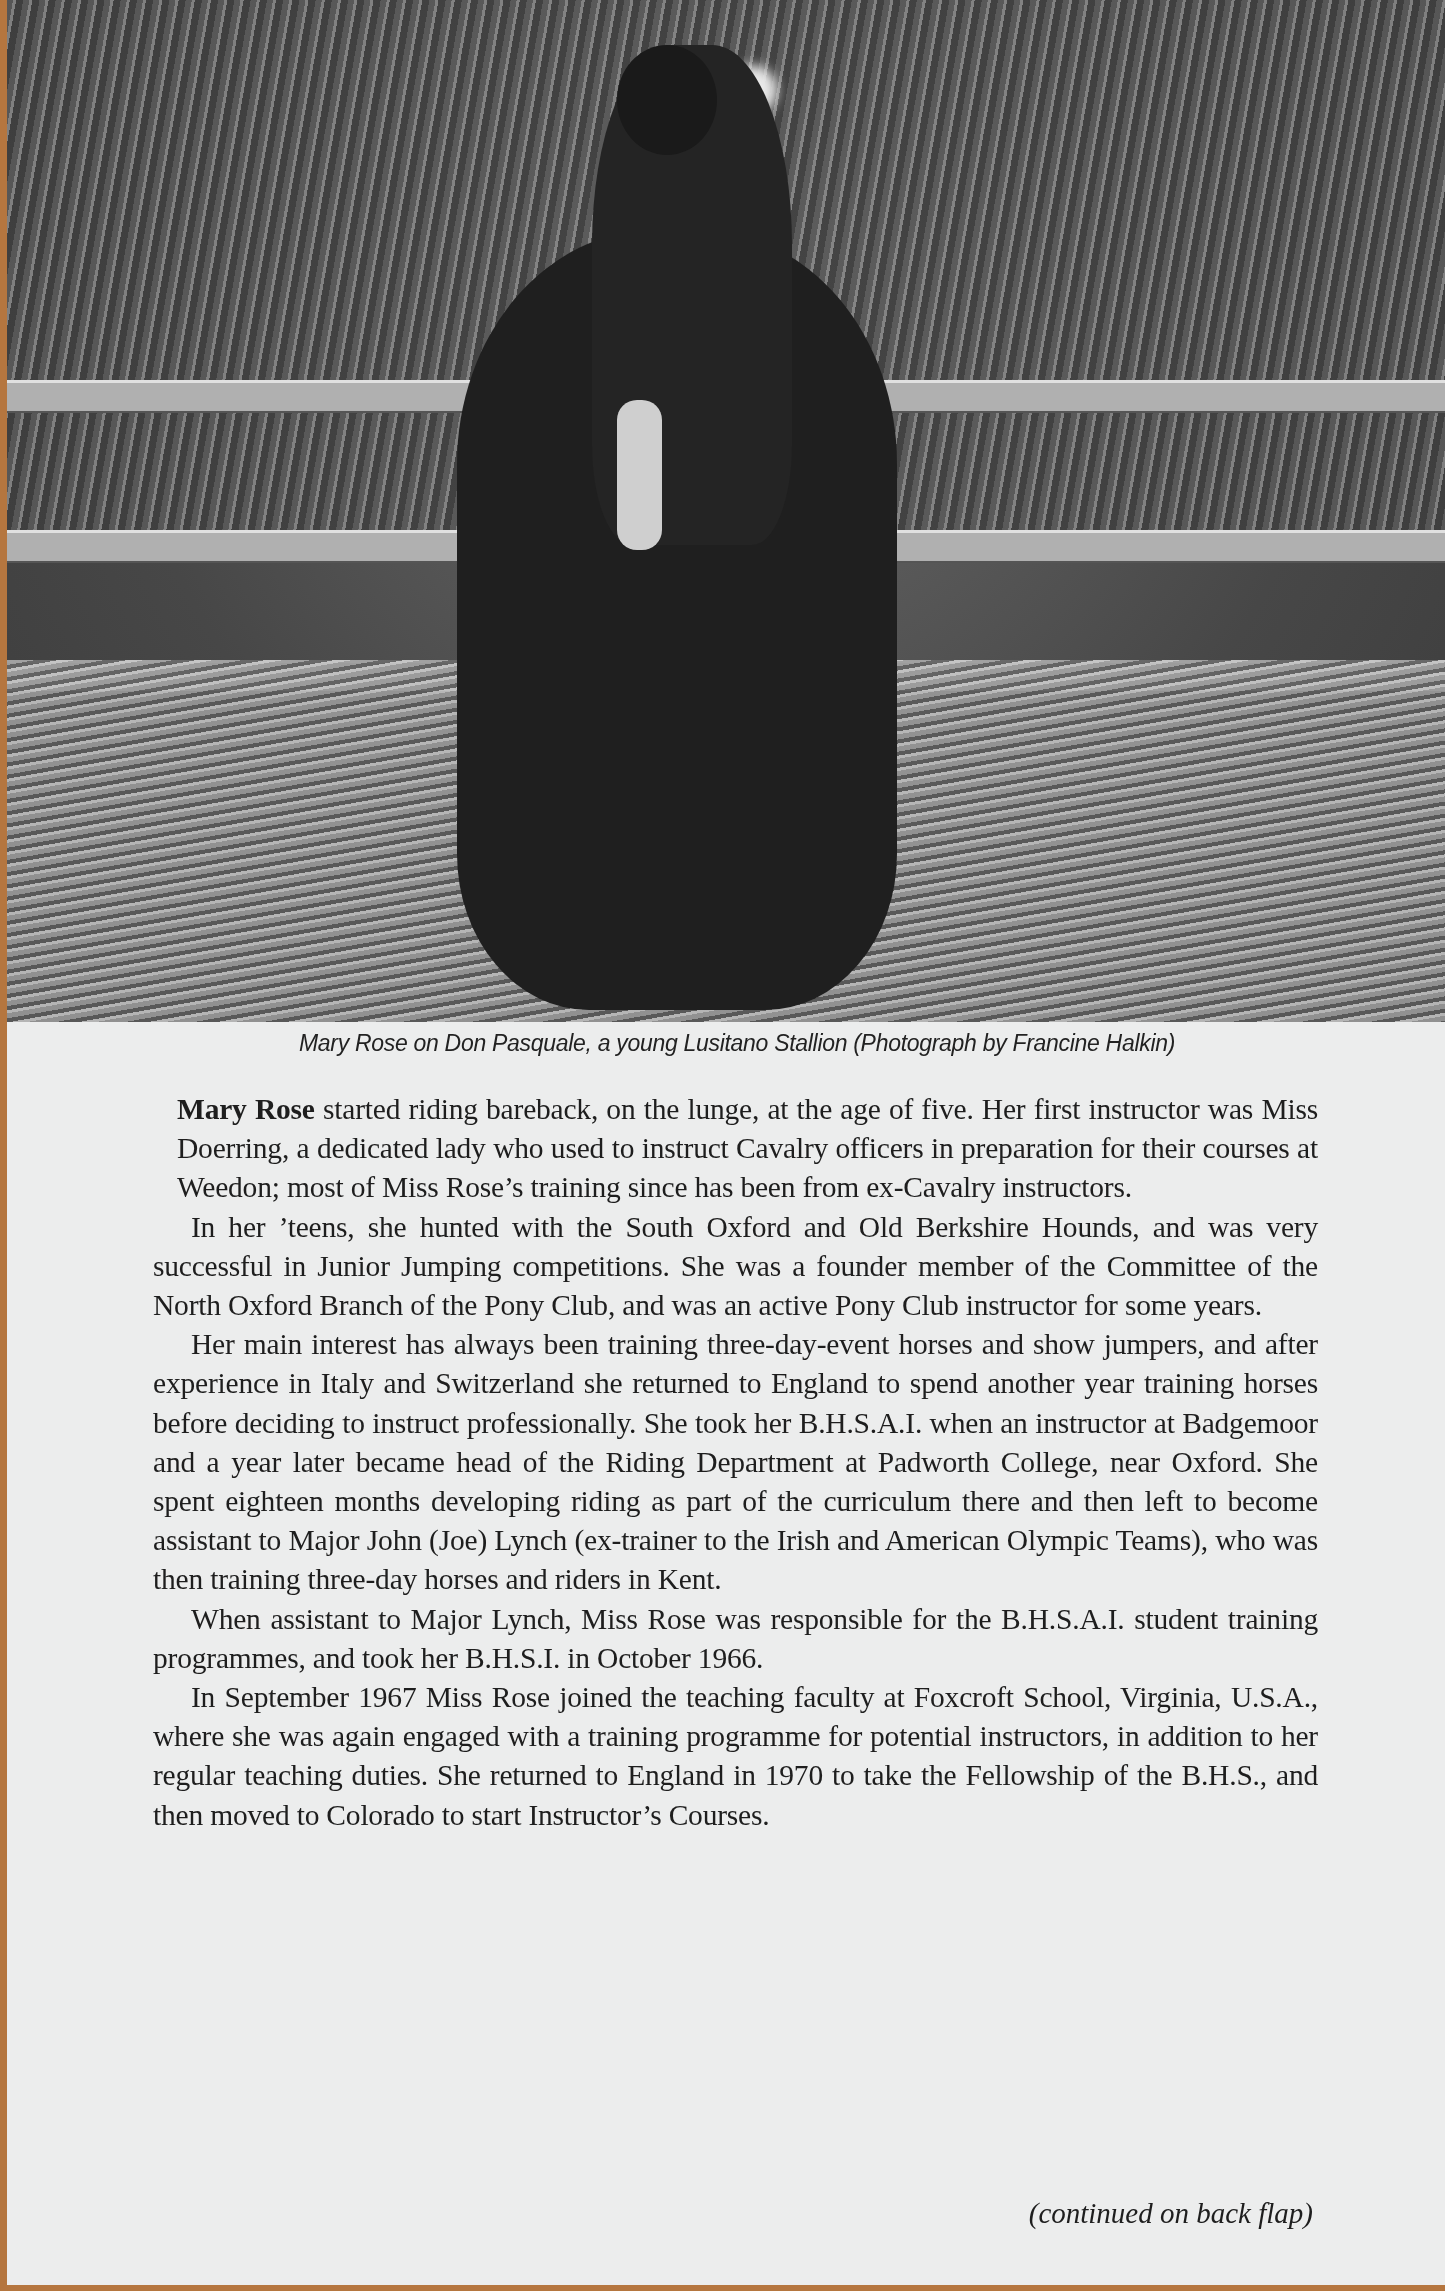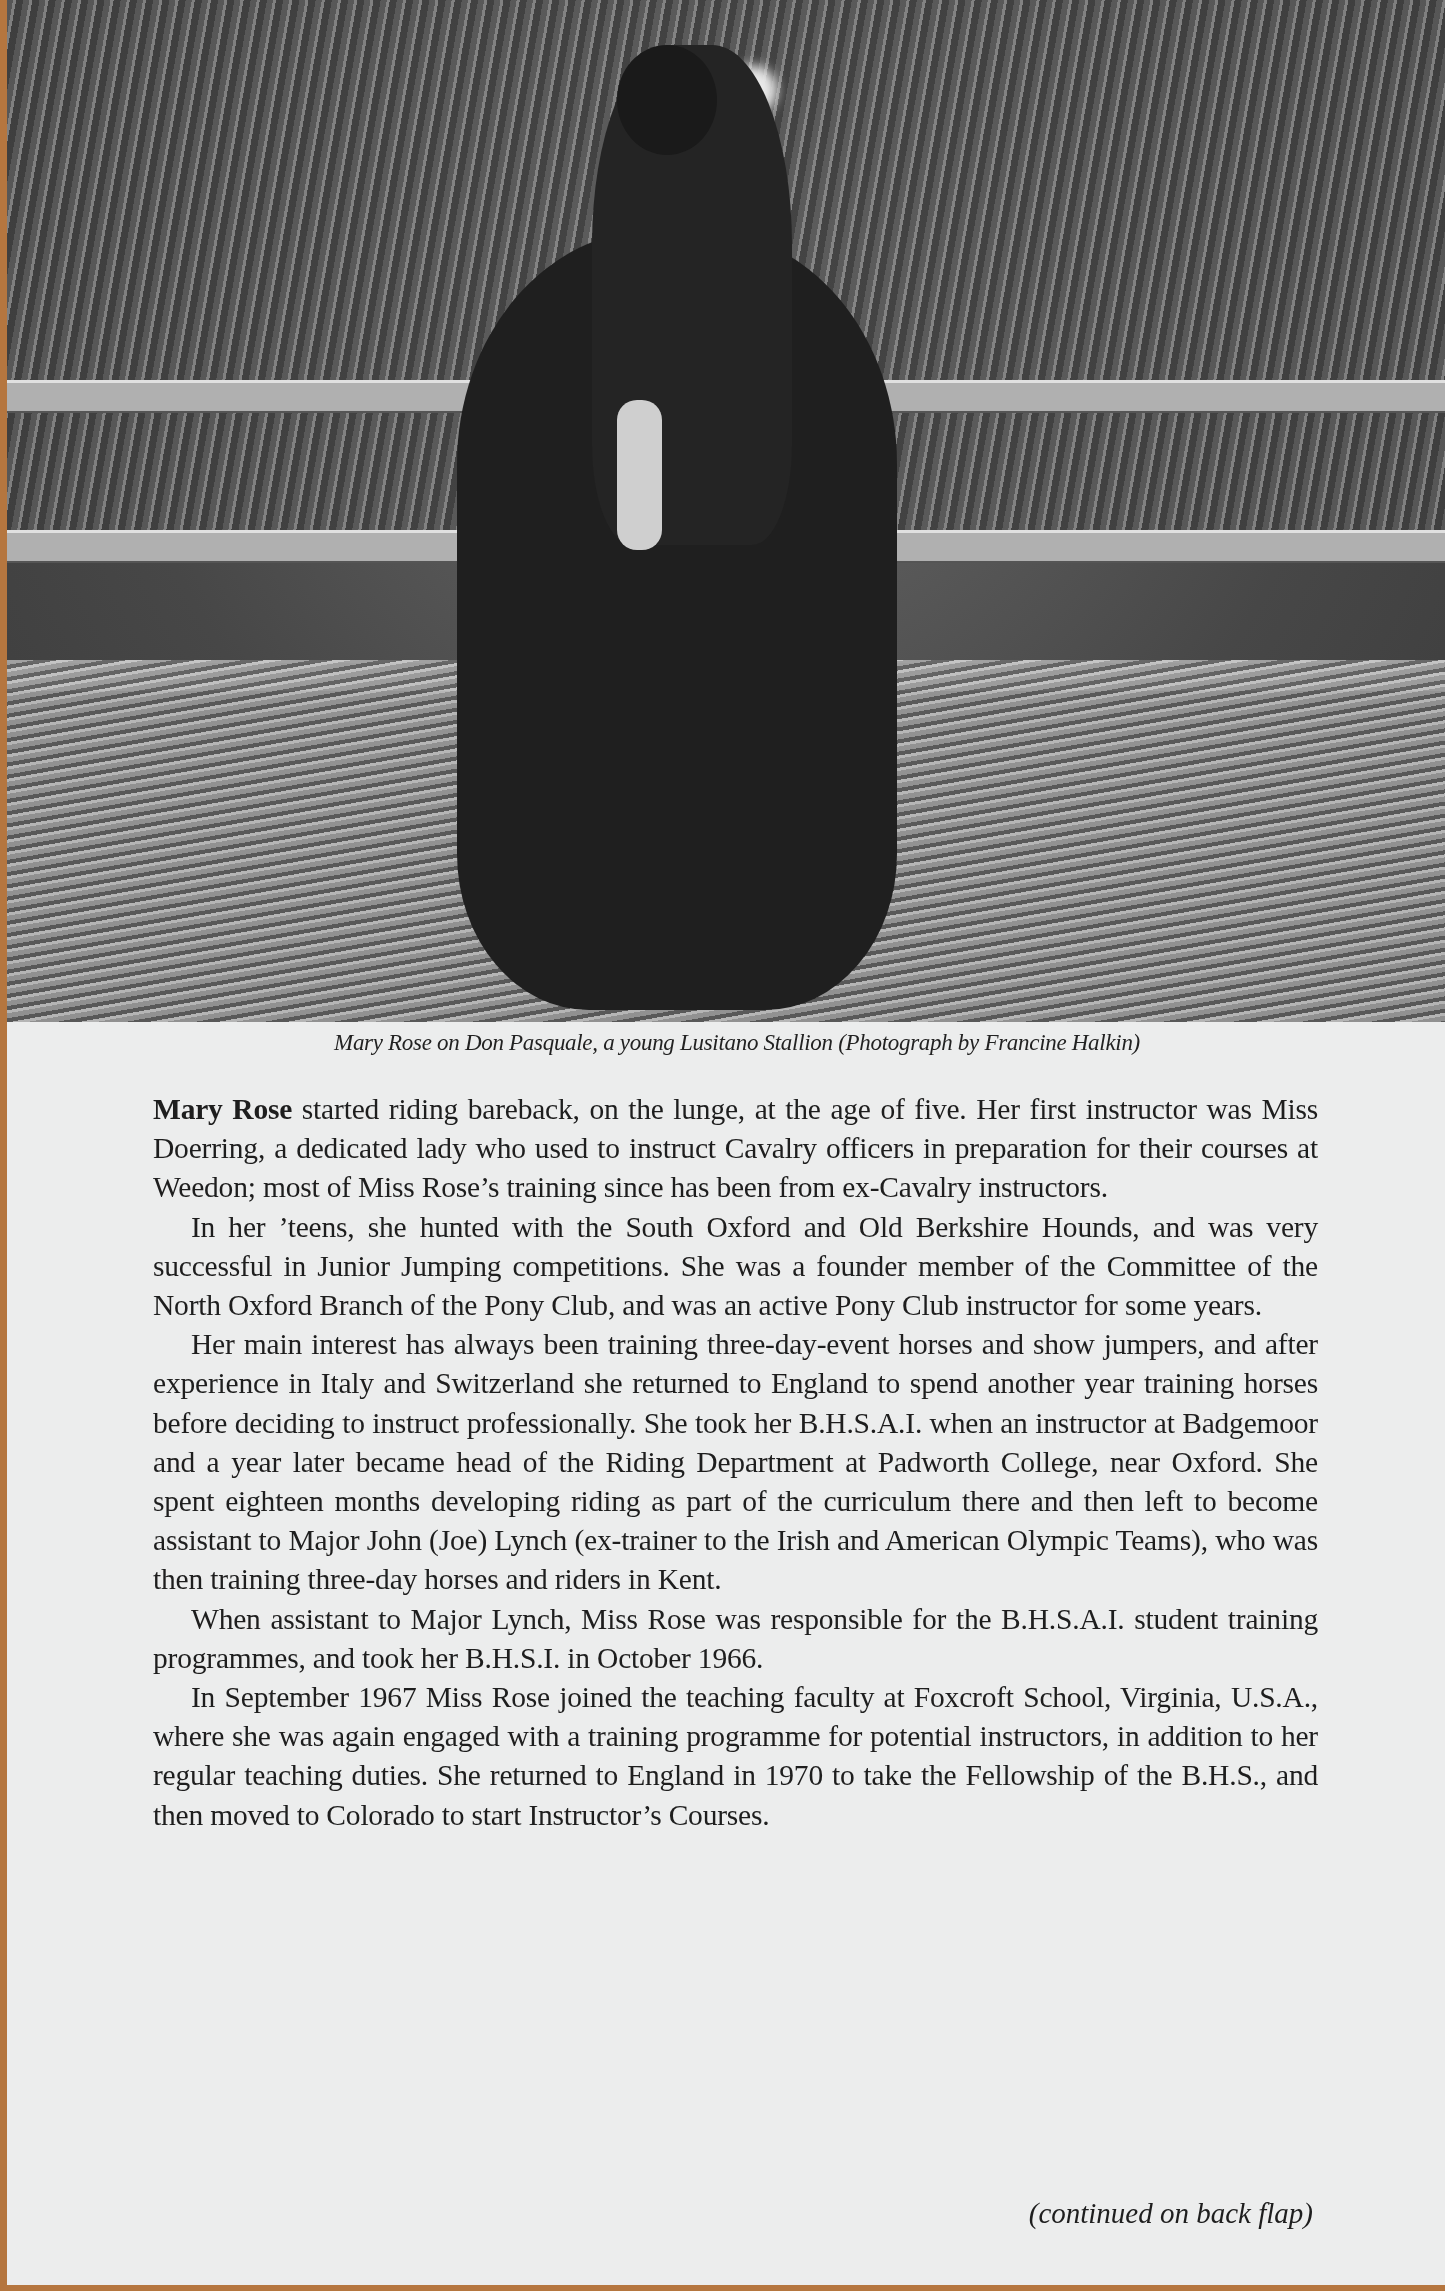--- a/index.html
+++ b/index.html
@@ -14,26 +14,26 @@
     background: repeating-linear-gradient(170deg, #9a9a9a 0 5px, #5b5b5b 5px 9px, #c2c2c2 9px 12px);
     opacity:.9; }
   .rail { position:absolute; left:0; width:100%; height:28px; background:#b0b0b0; border-top:3px solid #e0e0e0; border-bottom:2px solid #555; }
   .horse { position:absolute; left:450px; top:230px; width:440px; height:780px; background:#1f1f1f;
     border-radius:45% 45% 30% 30% / 30% 30% 20% 20%; }
   .rider { position:absolute; left:585px; top:45px; width:200px; height:500px; background:#242424; border-radius:40% 40% 20% 20%; }
   .rider-head { position:absolute; left:610px; top:45px; width:100px; height:110px; background:#1a1a1a; border-radius:50%; }
   .rider-leg { position:absolute; left:610px; top:400px; width:45px; height:150px; background:#cfcfcf; border-radius:20px; }
   .sun { position:absolute; left:720px; top:65px; width:50px; height:50px; background:#e8e8e8; border-radius:50%; filter:blur(6px); }
   .caption { position:absolute; left:150px; top:1030px; width:1160px; text-align:center;
-    font-family:Liberation Serif, serif; font-style:italic; font-size:23px; color:#222; letter-spacing:-0.3px; }
+    font-family:Liberation Sans, sans-serif; font-style:italic; font-size:23px; color:#222; letter-spacing:-0.3px; }
   .body-text { position:absolute; left:146px; top:1090px; width:1165px;
     font-family:"Liberation Serif", serif; font-size:29.5px; line-height:39.2px; color:#1e1e1e;
     text-align:justify; letter-spacing:-0.2px; }
   .body-text p { margin:0; text-indent:38px; }
-  .body-text p.first { text-indent:0; }
+  .body-text p.first { text-indent:0;margin-left:24px; }
   .body-text b { font-weight:bold; }
   .continued { position:absolute; right:132px; top:2197px; font-family:"Liberation Serif", serif;
     font-style:italic; font-size:29px; color:#1e1e1e;text-align:right; }
 </style>
 </head>
 <body>
 
 <div class="sheet">
   <div class="photo">
     <div class="hills"></div>

